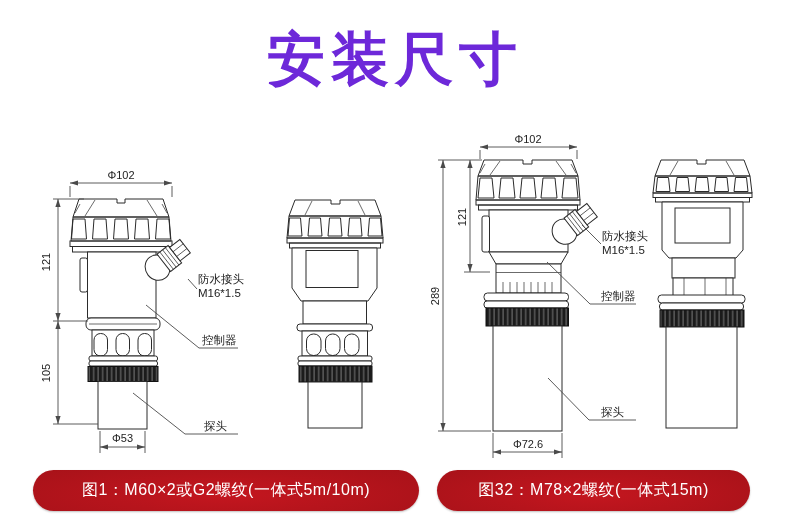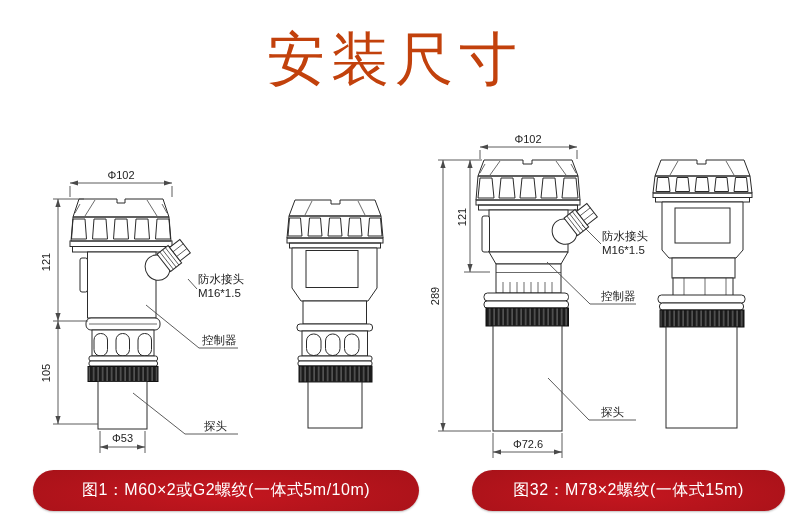--- a/index.html
+++ b/index.html
@@ -2,31 +2,31 @@
 <html><head>
 <meta charset="utf-8">
 <style>
   html,body{margin:0;padding:0;background:#ffffff;}
   .page{
     position:relative;width:790px;height:532px;background:#ffffff;overflow:hidden;
     font-family:"Liberation Sans","DejaVu Sans",sans-serif;
   }
   .title{
     position:absolute;top:24px;left:0;width:100%;text-align:center;
-    font-size:58px;font-weight:400;color:#c2410c;letter-spacing:6px;line-height:1.2;
+    font-size:58px;font-weight:700;color:#6d28d9;letter-spacing:6px;line-height:1.2;
   }
   .drawings{position:absolute;left:0;top:0;width:790px;height:532px;}
   .pill{
     position:absolute;top:470px;height:41px;border-radius:21px;
     background:radial-gradient(115% 170% at 50% 60%, #c4161f 0%, #a81219 55%, #7c0d11 100%);
     color:#ffffff;display:flex;align-items:center;justify-content:center;
     font-size:16px;letter-spacing:0.5px;box-shadow:0 1px 2px rgba(0,0,0,0.25);
   }
   .pill1{left:33px;width:386px;}
-  .pill2{left:472px;width:313px;text-align:center;}
+  .pill2{left:437px;width:313px;text-align:center;}
   
   .ln{fill:none;stroke:#2b2b2b;stroke-width:1;}
   .lnw{fill:#ffffff;stroke:#2b2b2b;stroke-width:1;}
   .thin{fill:none;stroke:#2b2b2b;stroke-width:0.7;}
   .dim{fill:none;stroke:#4a4a4a;stroke-width:0.9;}
   .arr{fill:#4a4a4a;stroke:none;}
   .dimtxt{font:11px "Liberation Sans","DejaVu Sans",sans-serif;fill:#222222;}
   .anntxt{font:11.5px "Liberation Sans","DejaVu Sans",sans-serif;fill:#222222;}
   .knurl{fill:url(#kp);stroke:#111111;stroke-width:1;}
 </style>

